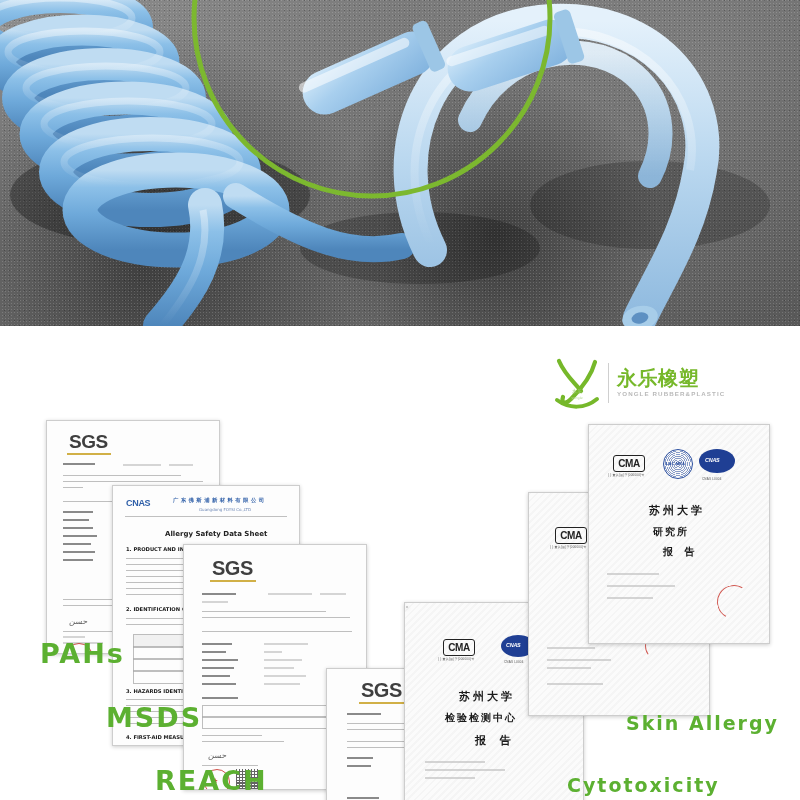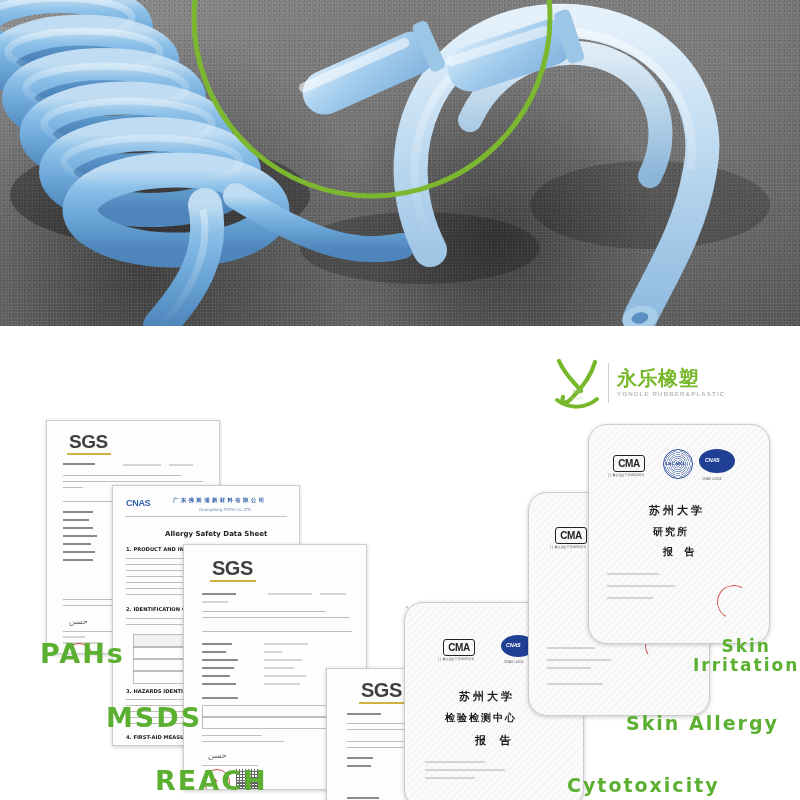--- a/index.html
+++ b/index.html
@@ -65,21 +65,20 @@
   
   .collage{position:absolute;left:0;top:406px;width:800px;height:394px;overflow:hidden;}
   .doc{
     position:absolute;background:#fdfdfd;border:1px solid #cdcdcd;
     box-shadow:0 1px 4px rgba(0,0,0,.20);overflow:hidden;
   }
   .doc.tex{
     background:
       repeating-linear-gradient(135deg, rgba(0,0,0,.022) 0 2px, rgba(0,0,0,0) 2px 5px),
       #fbfbfb;
-    border-radius: 19px;
   }
   
   .ln{position:absolute;height:1.5px;background:#9a9a9a;opacity:.62;}
   .ln.d{background:#6d6d6d;opacity:.8;}
   .ln.lt{background:#b5b5b5;opacity:.55;}
   .rule{position:absolute;height:1px;background:#b0b0b0;opacity:.8;}
   .box{position:absolute;border:1px solid #a8a8a8;opacity:.75;}
 
   .sgs{
     position:absolute;font-family:"Liberation Sans",sans-serif;font-weight:700;
@@ -399,22 +398,18 @@
     <div class="doc" style="left:406px;top:200px;width:0px;height:0px;"></div>
 
   </div>
 
   <div class="lbl" style="left:106px;top:703px;font-size:27px;">MSDS</div>
 
   <div class="lbl" style="left:40px;top:639px;font-size:27px;">PAHs</div>
 
   <div class="lbl" style="left:155px;top:766px;font-size:27px;">REACH</div>
 
-  <div style="position:absolute;left:693px;top:637px;text-align:center;">
-    <div class="lbl" style="position:static;font-size:17px;">Skin</div>
-    <div class="lbl" style="position:static;font-size:17px;">Irritation</div>
-  </div>
 
   <div class="lbl" style="left:626px;top:713px;font-size:19px;">Skin Allergy</div>
 
   <div class="lbl" style="left:567px;top:775px;font-size:19px;">Cytotoxicity</div>
 
 </div>
 
 </body></html>

